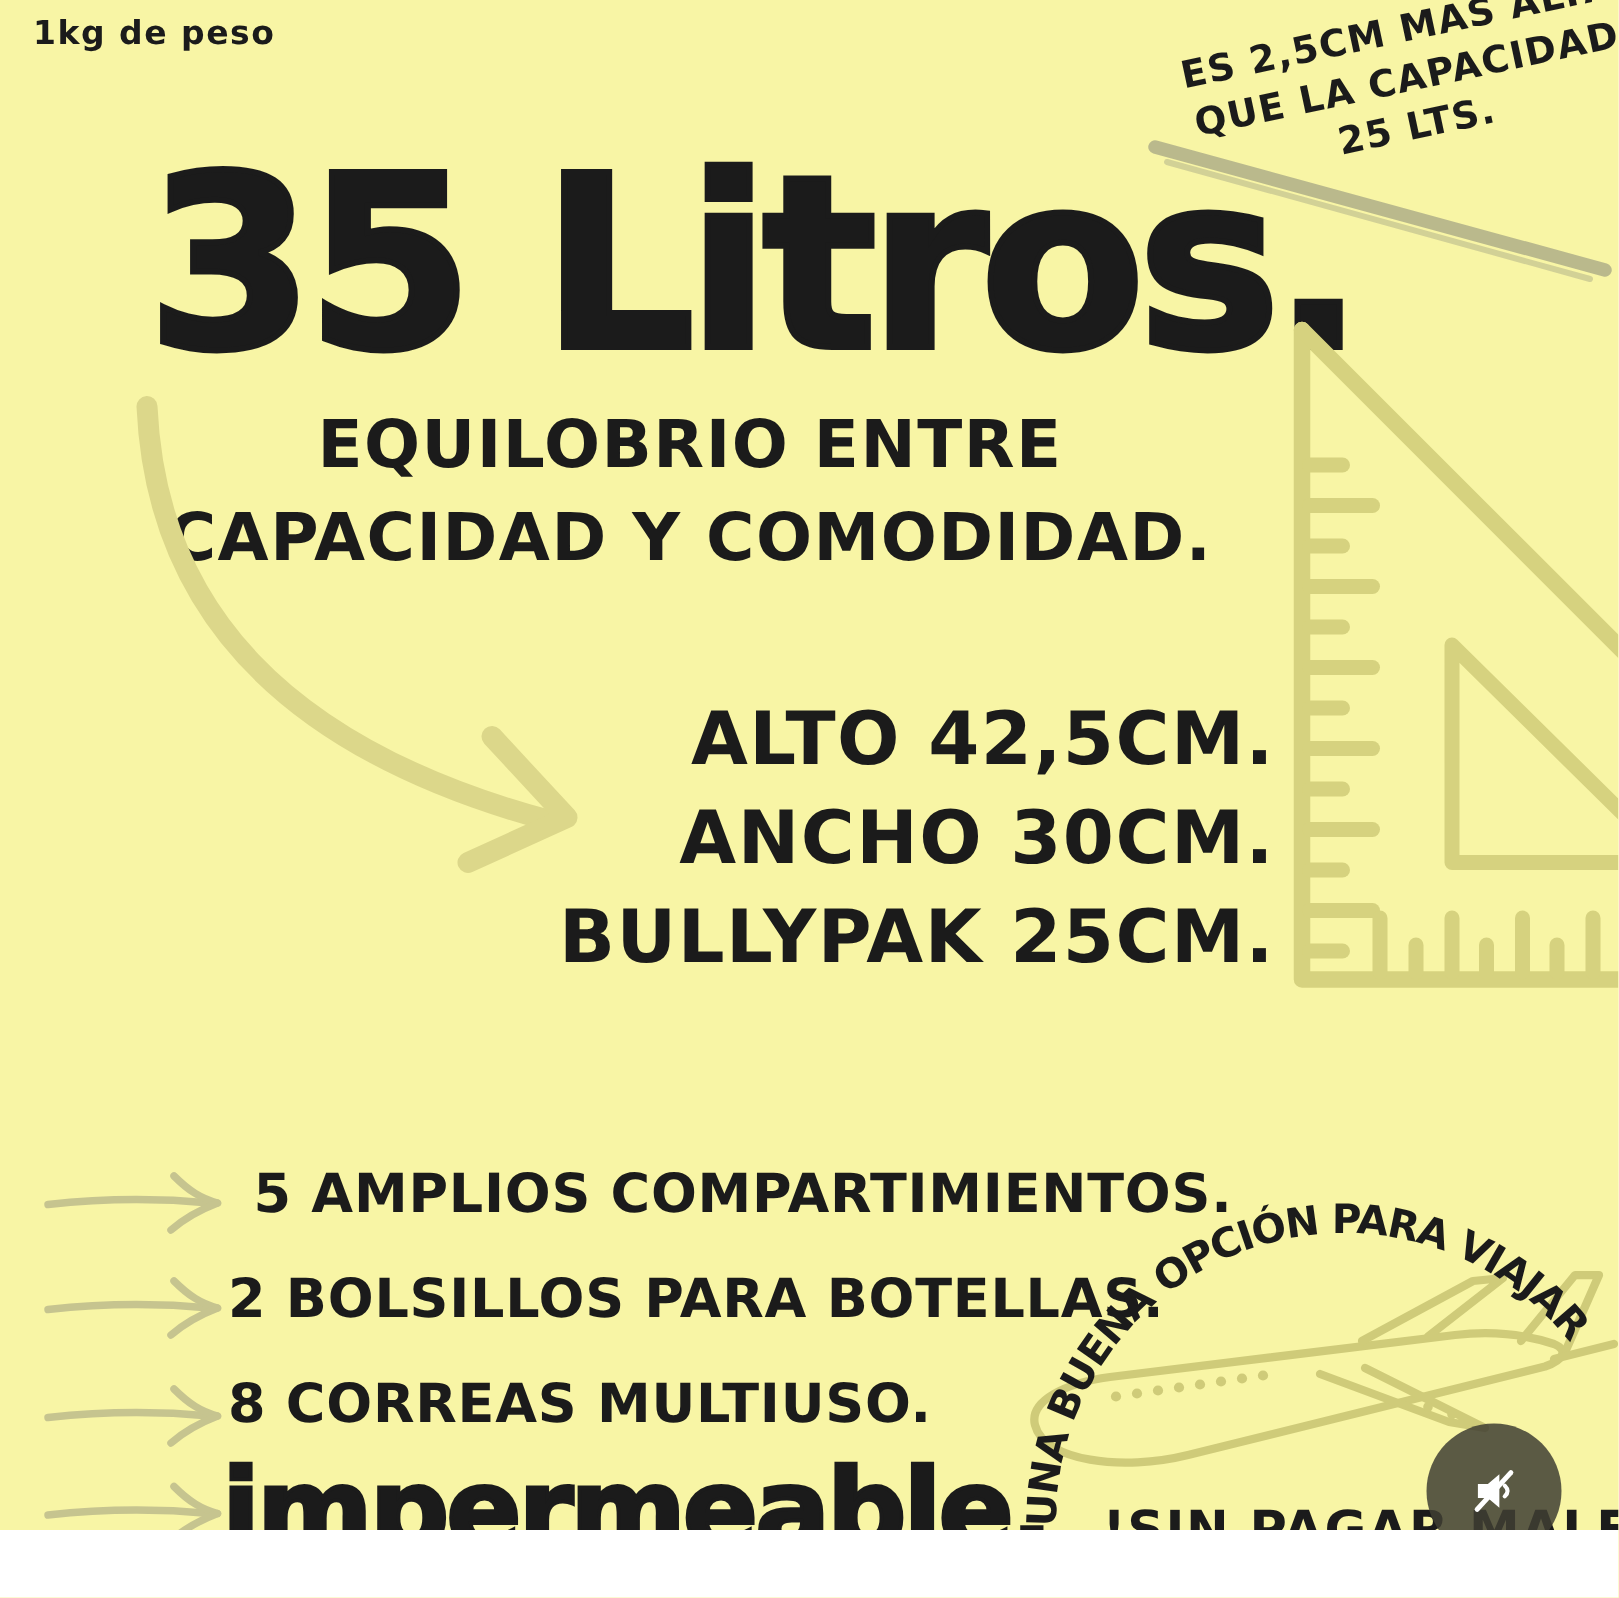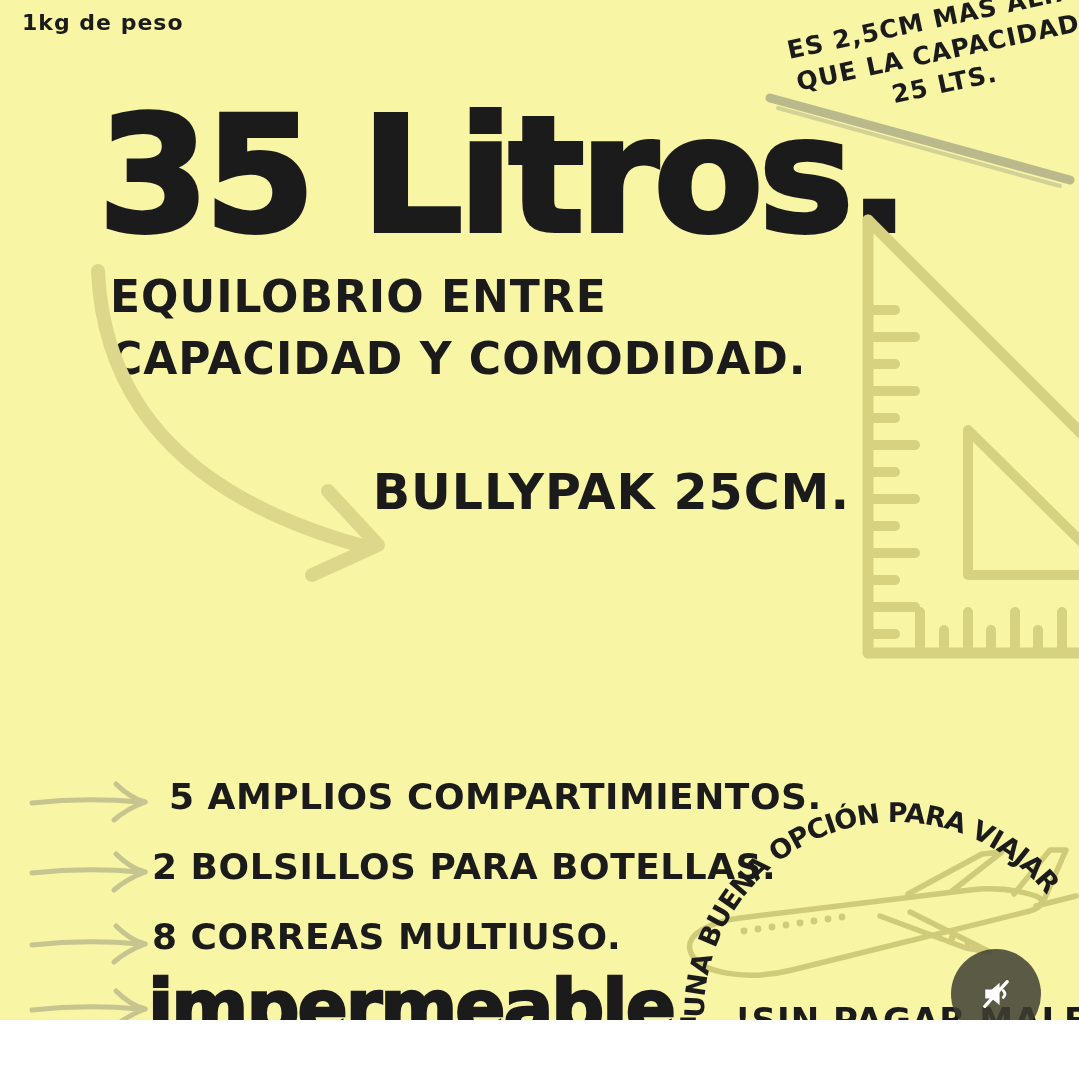--- a/index.html
+++ b/index.html
@@ -16,21 +16,21 @@
     font-size:25px; line-height:1.3; letter-spacing:1px;
     transform:rotate(-12deg); transform-origin:center;
   }
   
   .brand{left:572px; top:112px; font-size:27px; letter-spacing:5px;}
   .title{
     left:98px; top:92px; font-size:160px; font-weight:800; letter-spacing:-5px;
     -webkit-text-stroke:4px #1b1b1b; line-height:1.05; white-space:nowrap;
   }
   .subtitle{
-    left:110px; top:266px; width:700px; 
+    left:110px; top:266px; width:700px; text-align:center;
     font-size:44px; line-height:1.42; letter-spacing:1px;
   }
   
   .dimensions{
     right:229px; top:460px; text-align:right;
     font-size:49px; line-height:66px; letter-spacing:1px; white-space:nowrap;
   }
   
   .feature-label{white-space:nowrap; font-size:36px; letter-spacing:0.5px;}
   .f1{left:152px; top:776px;margin-left:17px;}
@@ -73,20 +73,22 @@
     <div>EQUILOBRIO ENTRE</div>
     <div>CAPACIDAD Y COMODIDAD.</div>
   </div>
 
   <svg class="abs" style="left:70px; top:255px;" width="340" height="330" viewBox="0 0 340 330">
     <path d="M 28 16 C 34 150 118 244 296 292" stroke="#dcd78a" stroke-width="14" stroke-linecap="round" fill="none"></path>
     <path d="M 258 236 L 308 290 L 242 320" stroke="#dcd78a" stroke-width="14" stroke-linecap="round" stroke-linejoin="round" fill="none"></path>
   </svg>
 
   <div class="abs hand dimensions">
+    <div>ALTO 42,5CM.</div>
+    <div>ANCHO 30CM.</div>
     <div>BULLYPAK 25CM.</div>
   </div>
 
   <svg class="abs" style="left:845px; top:205px;" width="234" height="470" viewBox="0 0 234 470">
     <g stroke="#d6d27f" fill="none" stroke-linecap="round" stroke-linejoin="round">
       <path d="M 23 15 L 23 448 L 300 448" stroke-width="11"></path>
       <path d="M 23 15 L 460 452" stroke-width="11"></path>
       <path d="M 123 225 L 123 370 L 270 370 Z" stroke-width="10"></path>
 
       <g stroke-width="10">

